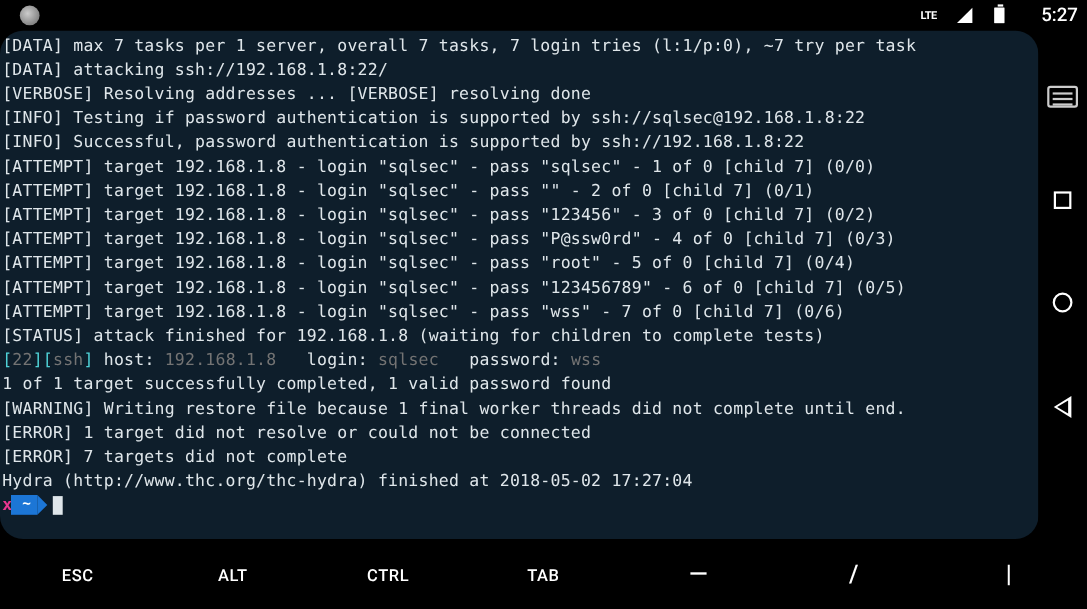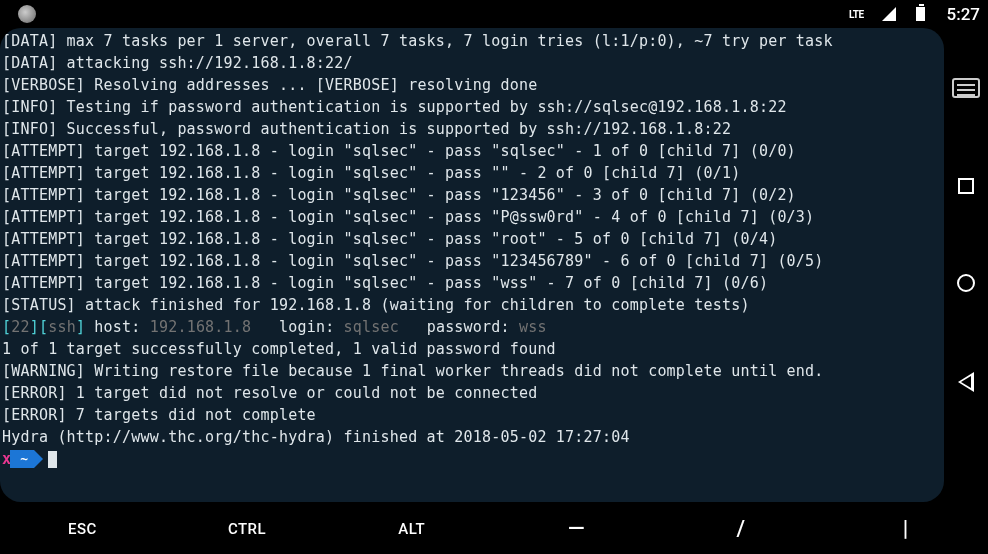--- a/index.html
+++ b/index.html
@@ -39,21 +39,21 @@
     margin-left: -2px;
   }
   .batt {
     width: 9px; height: 14px; border: 1.5px solid #fff; position: relative;
     background: #fff;
   }
   .batt::before {
     content: ""; position: absolute; top: -4px; left: 2px;
     width: 5px; height: 2px; background: #fff;
   }
-  .clock { margin-left: 2px; font-size: 17px; }
+  .clock { margin-left: 14px; font-size: 17px; }
 
   .content {
     flex: 1;
     display: flex;
     min-height: 0;
   }
   .terminal {
     flex: 1;
     background: #0e1e2b;
     color: #dfe6ea;
@@ -131,21 +131,21 @@
   .nav-tri::after {
     content: "";
     position: absolute;
     left: 3px; top: -6px;
     border-top: 6px solid transparent;
     border-bottom: 6px solid transparent;
     border-right: 10px solid #000;
   }
 
   .bottom-bar {
-    height: 52px;
+    height: 64px;
     background: #000;
     color: #fff;
     display: flex;
     align-items: center;
     font-family: Roboto, Arial, sans-serif;
     font-size: 15px;
     font-weight: 500;
     border-top: 1px solid #000;
   }
   .bottom-bar .key {
@@ -175,18 +175,19 @@
   <div class="nav-rail">
     <div class="kbd-icon"></div>
     <div class="nav-square"></div>
     <div class="nav-circle"></div>
     <div class="nav-tri"></div>
   </div>
 </div>
 
 <div class="bottom-bar" id="bottom-bar">
     <div class="key">ESC</div>
+    <div class="key">ALT</div>
     <div class="key">CTRL</div>
-    <div class="key">ALT</div>
+    <div class="key">TAB</div>
     <div class="key sym">—</div>
     <div class="key sym">/</div>
     <div class="key sym">|</div>
   </div>
 
 </body></html>

